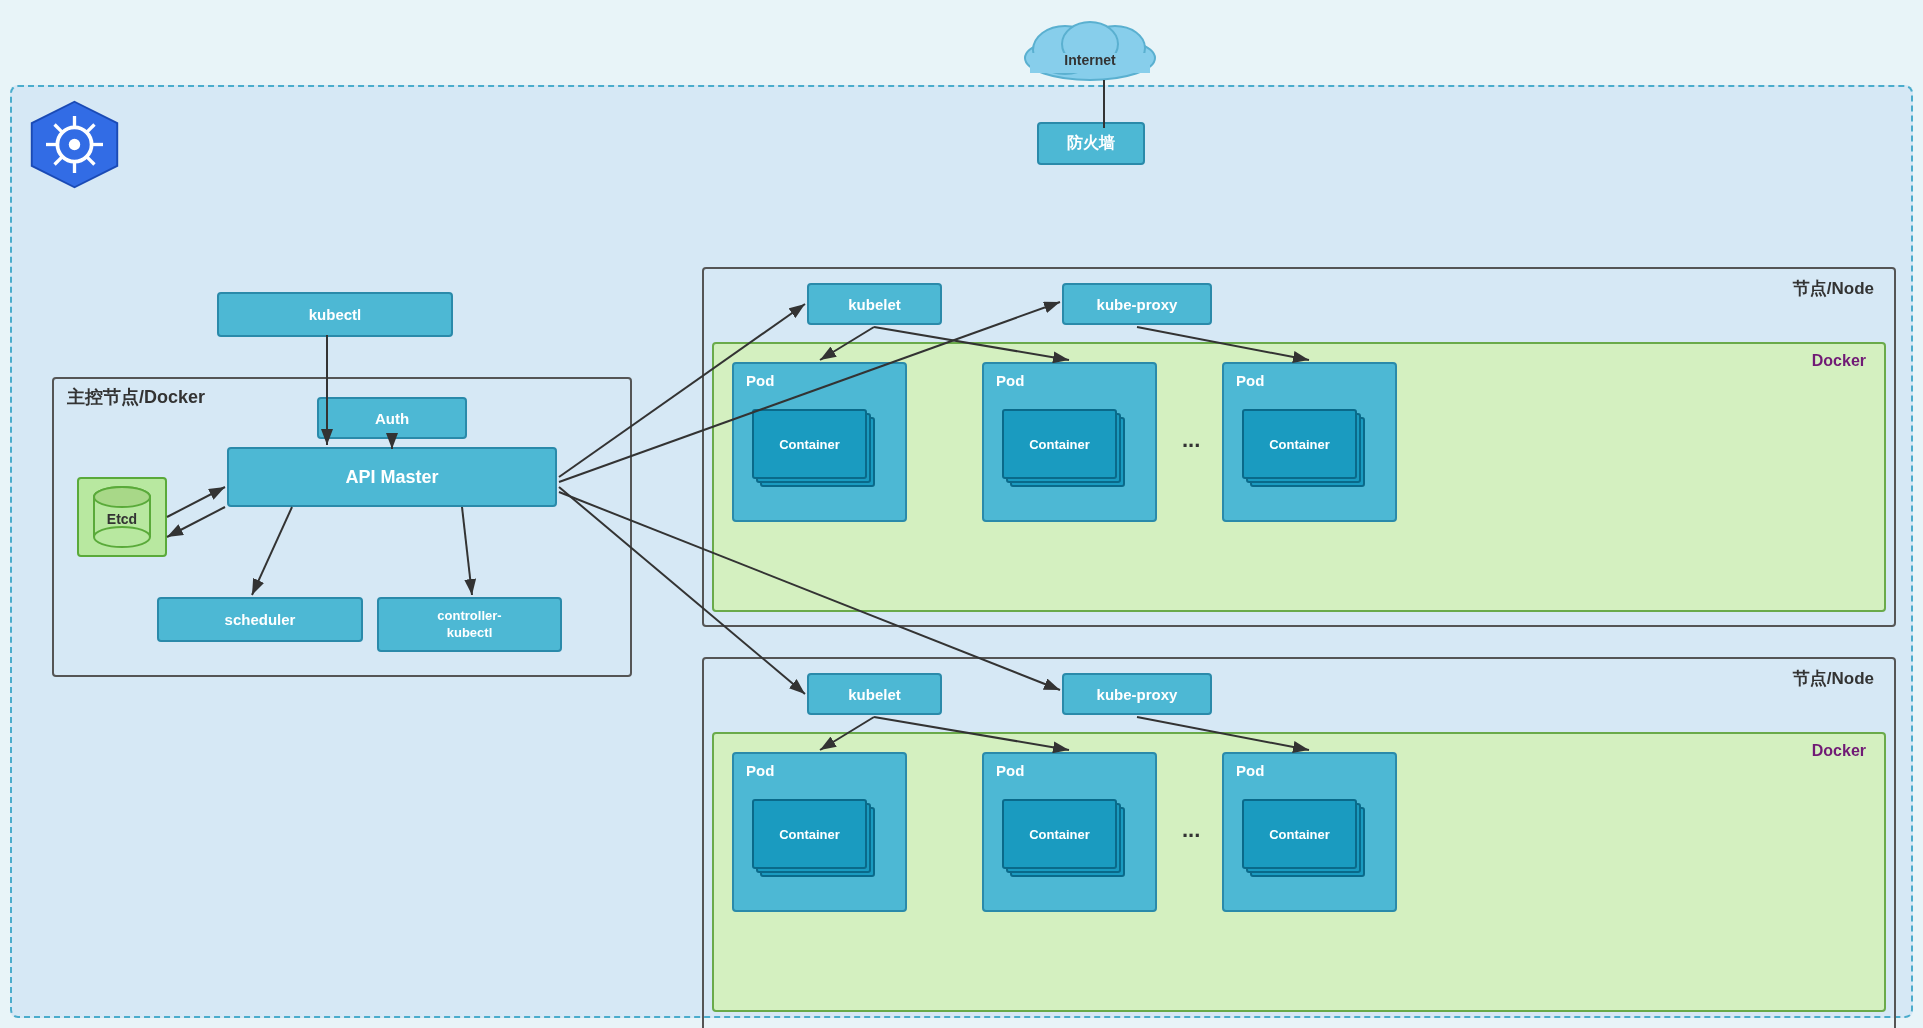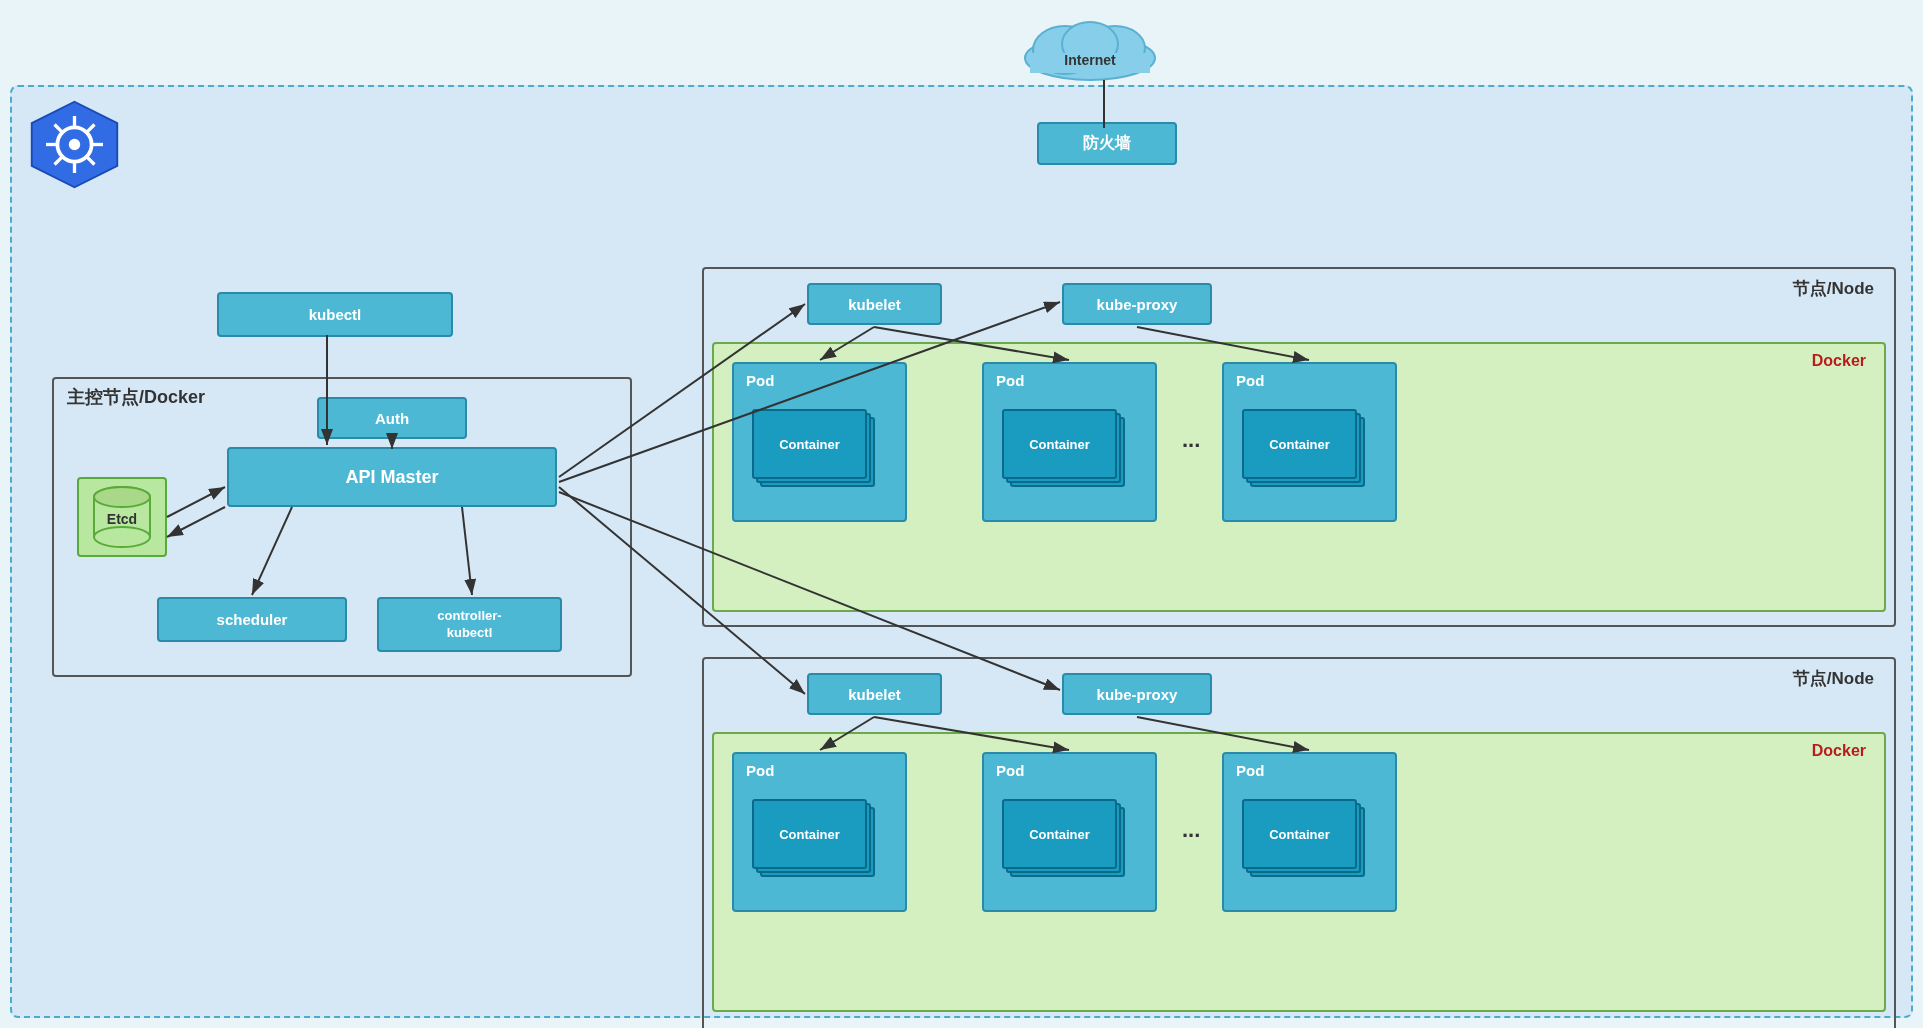--- a/index.html
+++ b/index.html
@@ -81,21 +81,21 @@
       justify-content: center;
       font-size: 14px;
       font-weight: bold;
       color: #333;
     }
 
     
     .scheduler-box {
       top: 510px;
       left: 145px;
-      width: 190px;
+      width: 206px;
       height: 45px;
       font-weight: bold;
     }
 
     
     .controller-box {
       top: 510px;
       left: 365px;
       width: 185px;
       height: 55px;
@@ -178,21 +178,21 @@
       border: 2px solid #6aaa4a;
       border-radius: 4px;
     }
 
     .docker-label {
       position: absolute;
       right: 18px;
       top: 8px;
       font-size: 15px;
       font-weight: bold;
-      color: #b91c1c;
+      color: #701a75;
     }
 
     
     .kubelet-1 {
       top: 196px;
       left: 795px;
       width: 135px;
       height: 42px;
       font-weight: bold;
     }
@@ -269,21 +269,21 @@
       <line x1="50" y1="68" x2="50" y2="80" stroke="white" stroke-width="3.5"></line>
       <line x1="20" y1="50" x2="32" y2="50" stroke="white" stroke-width="3.5"></line>
       <line x1="68" y1="50" x2="80" y2="50" stroke="white" stroke-width="3.5"></line>
       <line x1="29" y1="29" x2="37.5" y2="37.5" stroke="white" stroke-width="3.5"></line>
       <line x1="62.5" y1="62.5" x2="71" y2="71" stroke="white" stroke-width="3.5"></line>
       <line x1="71" y1="29" x2="62.5" y2="37.5" stroke="white" stroke-width="3.5"></line>
       <line x1="37.5" y1="62.5" x2="29" y2="71" stroke="white" stroke-width="3.5"></line>
     </svg>
   </div>
 
-  <div style="position:absolute; top:35px; left:1025px; background:#4db8d4; border:2px solid #2a8aaa; border-radius:4px; padding:9px 44px; font-size:16px; color:#fff; font-weight:bold;">
+  <div style="position:absolute; top:35px; left:1025px; background:#4db8d4; border:2px solid #2a8aaa; border-radius:4px; padding:9px 28px; font-size:16px; color:#fff; font-weight:bold;">
     <span>防火墙</span>
   </div>
 
   <div class="master-container"></div>
   <div class="master-label">
     <span>主控节点/Docker</span>
   </div>
 
   <div class="blue-box kubectl-box">
     <span>kubectl</span>

